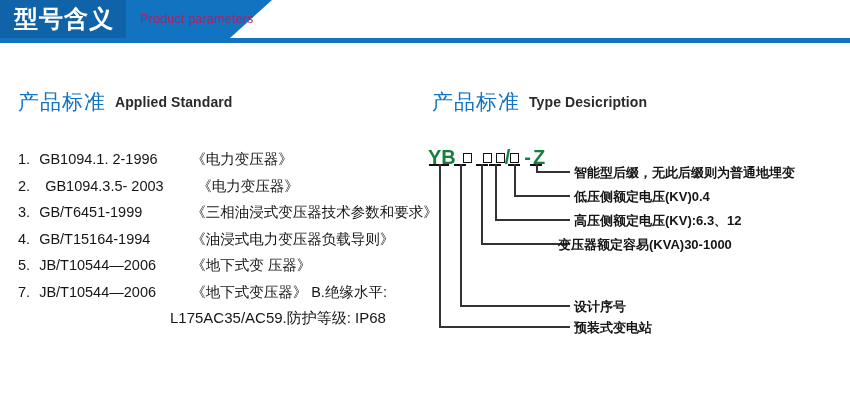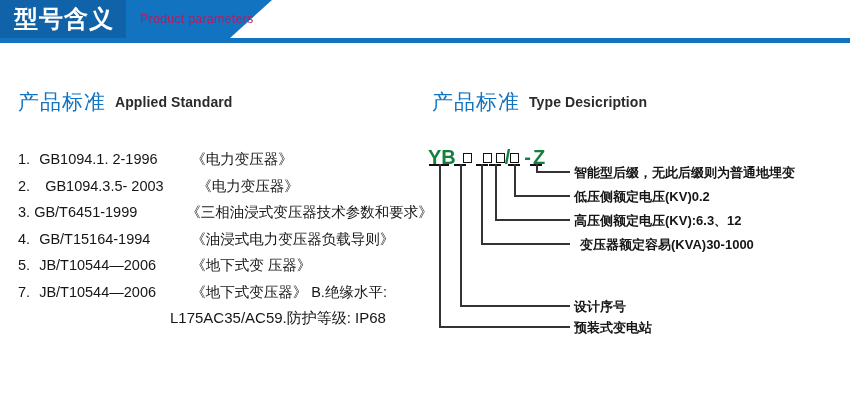--- a/index.html
+++ b/index.html
@@ -124,21 +124,21 @@
       <span class="std-code" style="margin-left:5px;width:148px">GB1094.1. 2-1996</span>
       <span class="std-name">《电力变压器》</span>
     </div>
     <div class="std-row">
       <span class="std-code">2.</span>
       <span class="std-code" style="margin-left:11px;width:148px">GB1094.3.5- 2003</span>
       <span class="std-name">《电力变压器》</span>
     </div>
     <div class="std-row">
       <span class="std-code">3.</span>
-      <span class="std-code" style="width:148px">GB/T6451-1999</span>
+      <span class="std-code" style="margin-left:5px;width:148px">GB/T6451-1999</span>
       <span class="std-name">《三相油浸式变压器技术参数和要求》</span>
     </div>
     <div class="std-row">
       <span class="std-code">4.</span>
       <span class="std-code" style="margin-left:5px;width:148px">GB/T15164-1994</span>
       <span class="std-name">《油浸式电力变压器负载导则》</span>
     </div>
     <div class="std-row">
       <span class="std-code">5.</span>
       <span class="std-code" style="margin-left:5px;width:148px">JB/T10544—2006</span>
@@ -181,21 +181,21 @@
     <div class="lead-v" style="left:75px; top:24px; height:57px;"></div>
     <div class="lead-h" style="left:75px; top:79px; width:75px;"></div>
 
     <div class="lead-v" style="left:94px; top:24px; height:33px;"></div>
     <div class="lead-h" style="left:94px; top:55px; width:56px;"></div>
 
     <div class="lead-v" style="left:116px; top:24px; height:9px;"></div>
     <div class="lead-h" style="left:116px; top:31px; width:34px;"></div>
 
     <div class="lbl" style="left:154px; top:24px;">智能型后缀，无此后缀则为普通地埋变</div>
-    <div class="lbl" style="left:154px; top:48px;">低压侧额定电压(KV)0.2</div>
+    <div class="lbl" style="left:154px; top:48px;">低压侧额定电压(KV)0.4</div>
     <div class="lbl" style="left:154px; top:72px;">高压侧额定电压(KV):6.3、12</div>
-    <div class="lbl" style="left:160px; top:96px;text-align:right;">变压器额定容易(KVA)30-1000</div>
+    <div class="lbl" style="left:138px; top:96px;text-align:right;">变压器额定容易(KVA)30-1000</div>
     <div class="lbl" style="left:154px; top:158px;">设计序号</div>
     <div class="lbl" style="left:154px; top:179px;">预装式变电站</div>
 
   </div>
 
 </div>
 
 </body></html>

